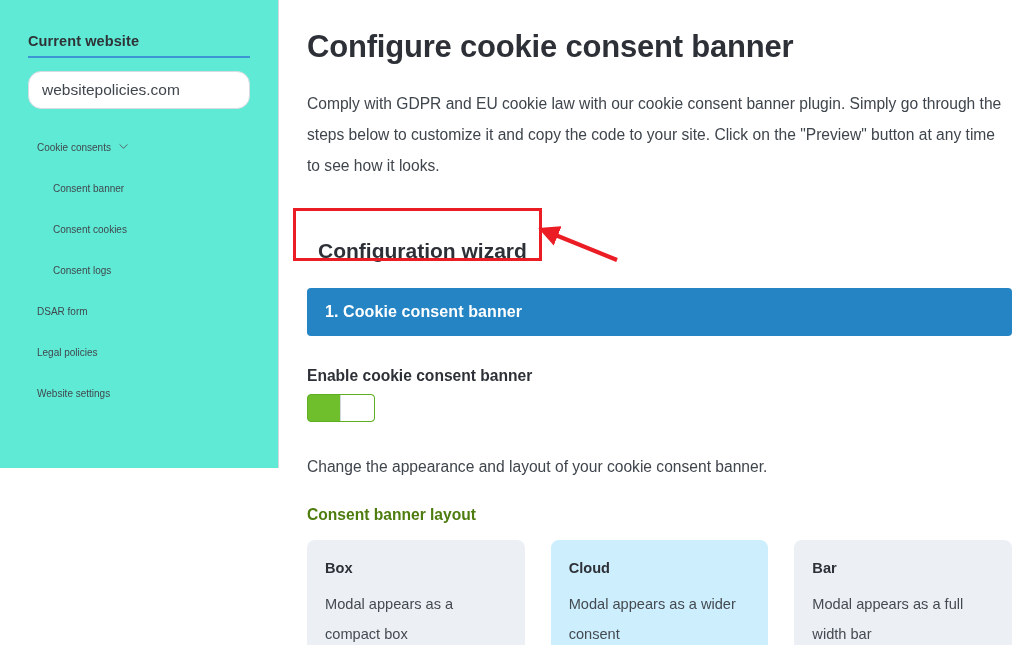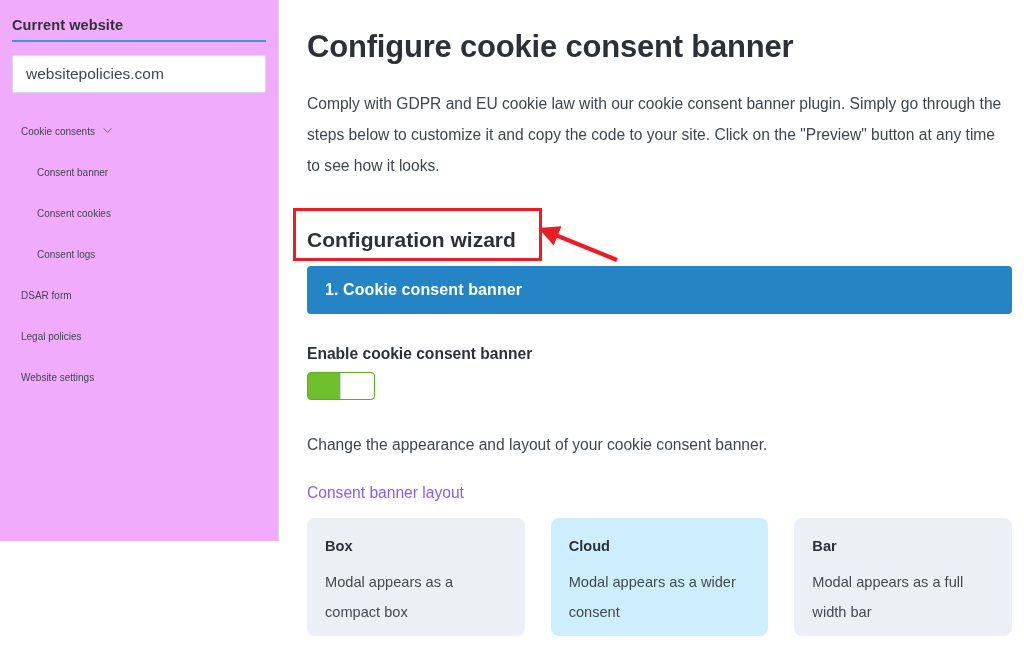--- a/index.html
+++ b/index.html
@@ -16,24 +16,24 @@
     position: relative;
     width: 1024px;
     height: 645px;
     display: flex;
     background: #ffffff;
   }
 
   
   .sidebar {
     width: 279px;
-    height: 541px;
-    background: #f0abfc;
+    height: 468px;
+    background: #5eead4;
     border-right: 1px solid #d4d9e0;
-    padding: 0;
+    padding: 16px;
     position: relative;
     flex: 0 0 279px;
   }
 
   .sidebar-header {
     margin: 17px 12px 0 12px;
     padding-bottom: 7px;
     border-bottom: 2px solid #3d95d3;
   }
   .sidebar-header-title {
@@ -41,21 +41,21 @@
     font-weight: bold;
     color: #2f3338;
     letter-spacing: 0.1px;
   }
 
   .website-select {
     margin: 13px 12px 0 12px;
     height: 38px;
     background: #ffffff;
     border: 1px solid #d7dbe2;
-    border-radius: 2px;
+    border-radius: 13px;
     display: flex;
     align-items: center;
     padding: 0 13px;
   }
   .website-select-value {
     font-size: 15.5px;
     color: #40464d;
   }
 
   .nav {
@@ -117,21 +117,21 @@
   .section-title-wrap {
     margin-top: 21px;
     position: relative;
     display: inline-block;
   }
   .section-title {
     font-size: 21px;
     font-weight: bold;
     color: #2d3137;
     padding: 9px 0 9px 0;
-    margin: 0;
+    margin: 11px;
     line-height: 1.2;
   }
 
   
   .annot-box {
     position: absolute;
     left: 293px;
     top: 208px;
     width: 249px;
     height: 53px;
@@ -197,22 +197,22 @@
   .para {
     margin-top: 31px;
     font-size: 15.6px;
     color: #3f454c;
     line-height: 28px;
   }
 
   .sub-label {
     margin-top: 25px;
     font-size: 15.6px;
-    font-weight: normal;
-    color: #8b5cf6;
+    font-weight: bold;
+    color: #4d7c0f;
   }
 
   .cards {
     margin-top: 16px;
     display: flex;
     gap: 26px;
   }
   .card {
     width: 218px;
     height: 118px;

